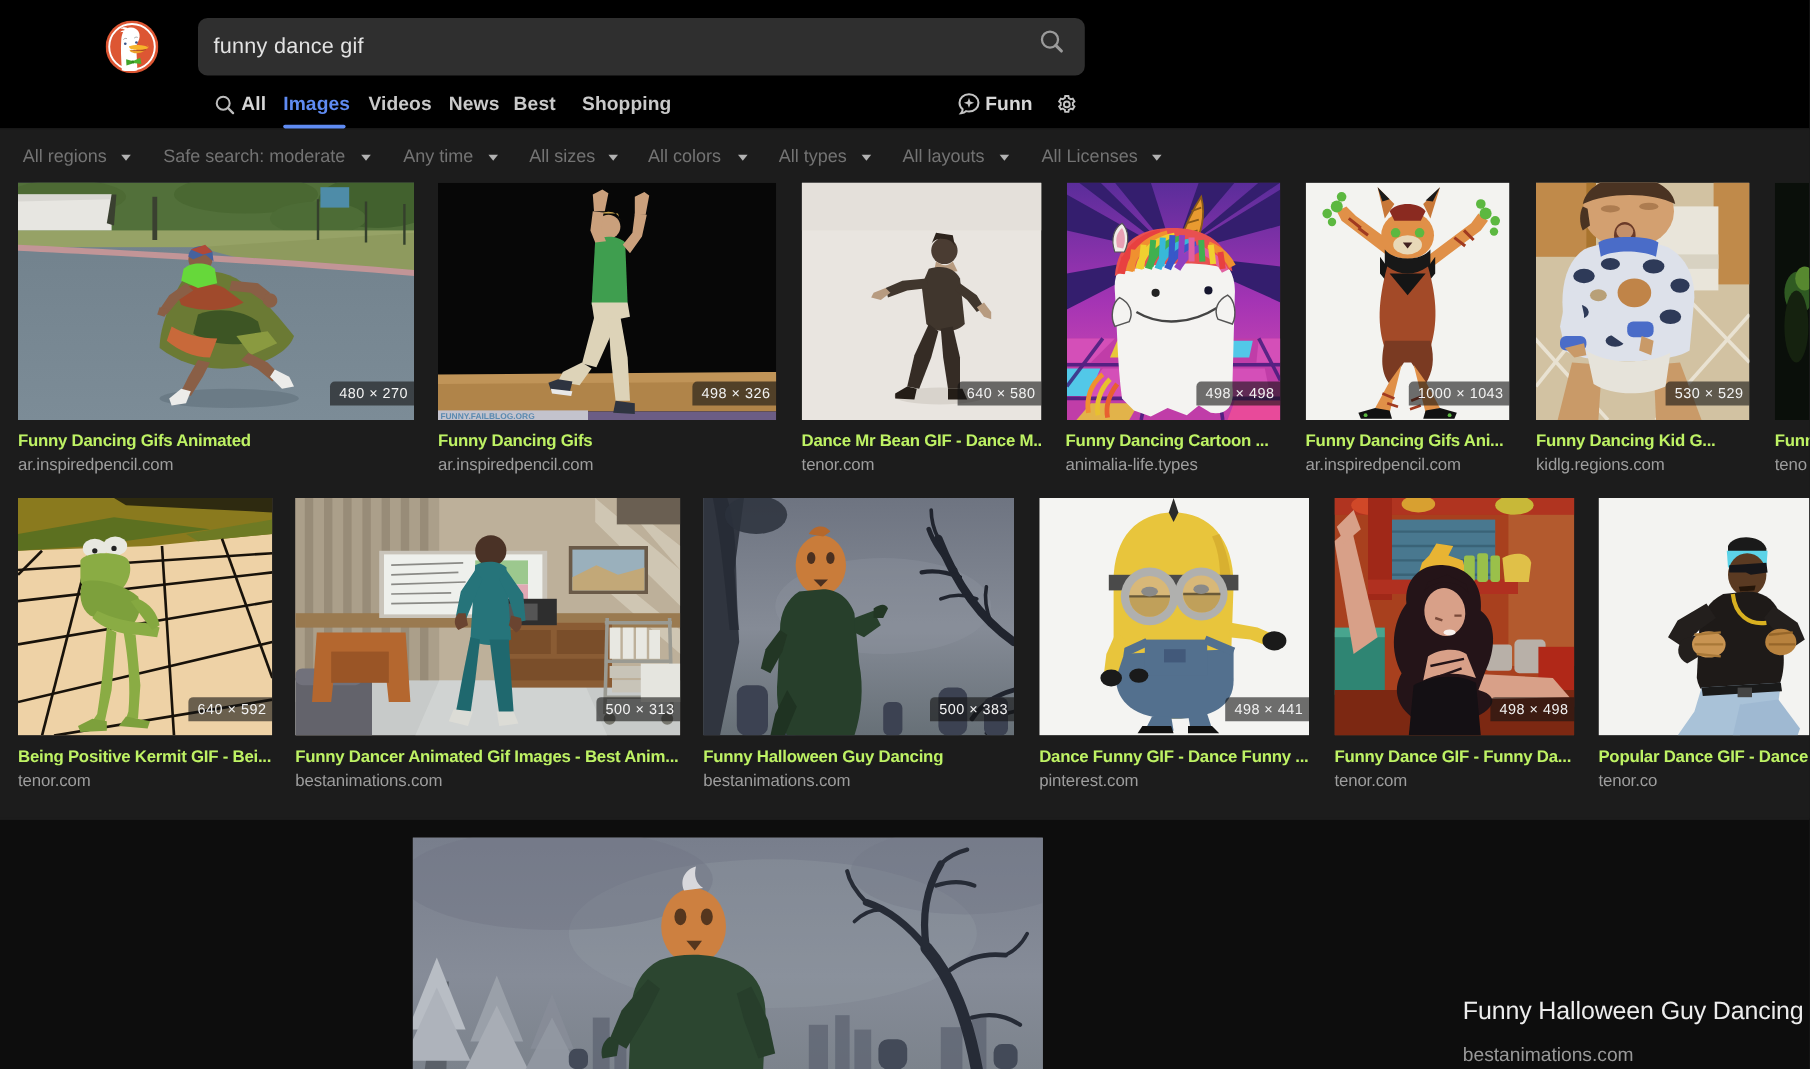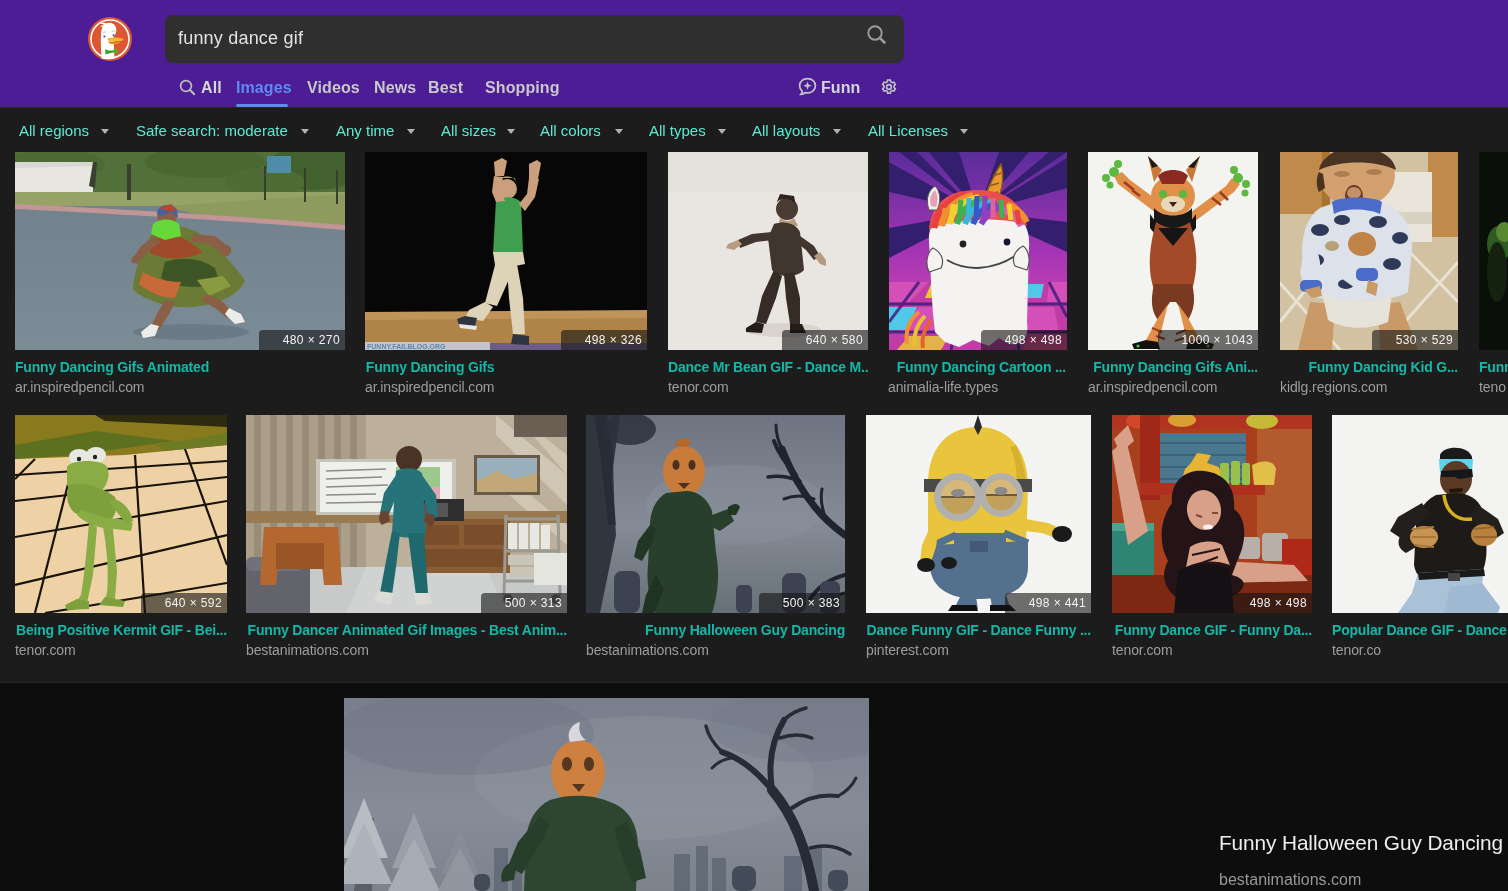--- a/index.html
+++ b/index.html
@@ -1,35 +1,35 @@
 <!DOCTYPE html>
 <html><head>
 <meta charset="utf-8">
 <style>
 * { margin:0; padding:0; box-sizing:border-box; }
 html,body { width:1508px; height:891px; overflow:hidden; background:#1c1c1c;
   font-family:"Liberation Sans", sans-serif; }
 #page { position:relative; width:1508px; height:891px; }
 #header { position:absolute; left:0; top:0; width:1508px; height:108px;
-  background:#4c1d95; border-bottom:1px solid #262626; }
+  background:#000000; border-bottom:1px solid #262626; }
 #gridbg { position:absolute; left:0; top:108px; width:1508px; height:573px; background:#1c1c1c; }
 #detailbg { position:absolute; left:0; top:682px; width:1508px; height:209px; background:#0d0d0d; border-top:1px solid #242424; }
 #searchbox { position:absolute; left:165px; top:15px; width:739px; height:48px;
   background:#2f2f2f; border-radius:8px; }
 #searchtext { position:absolute; left:13px; top:13px; font-size:18px; color:#e2e2e2; letter-spacing:.2px; }
 .navitem { position:absolute; top:79px; font-size:16px; font-weight:700; color:#c9c9c9; letter-spacing:.1px; }
-.filter { position:absolute; top:122px; font-size:15px; color:#5eead4; }
+.filter { position:absolute; top:122px; font-size:15px; color:#737373; }
 .caret { position:absolute; top:129px; width:0; height:0;
   border-left:4.5px solid transparent; border-right:4.5px solid transparent; border-top:5.5px solid #b2b2b2; }
 .tile { position:absolute; overflow:hidden; background:#222; }
 .tile svg { display:block; }
-.dim { position:absolute; right:0; bottom:0; background:rgba(18,18,18,.6); color:#f2f2f2;
-  font-size:12px; padding:3px 5px 3px 24px; border-top-left-radius:4px; letter-spacing:.4px; }
+.dim { position:absolute; right:0; bottom:12px; background:rgba(18,18,18,.6); color:#f2f2f2;
+  font-size:12px; padding:3px 5px 3px 8px; border-top-left-radius:4px; letter-spacing:.4px; }
 .cap { position:absolute; }
-.cap .t { font-size:14px; font-weight:700; color:#14b8a6; white-space:nowrap; letter-spacing:-.2px;text-align:right; }
+.cap .t { font-size:14px; font-weight:700; color:#bef264; white-space:nowrap; letter-spacing:-.2px; }
 .cap .d { font-size:14px; color:#9d9d9d; margin-top:4px; white-space:nowrap; letter-spacing:-.1px; }
 #dtitle { position:absolute; left:1219px; top:831px; font-size:20.8px; letter-spacing:-.1px; color:#ededed; white-space:nowrap; }
 #ddomain { position:absolute; left:1219px; top:871px; font-size:16px; color:#989898; white-space:nowrap; }
 </style>
 </head>
 <body>
 <div id="page">
 <div id="gridbg"></div>
 <div id="detailbg"></div>
 <div id="header">

